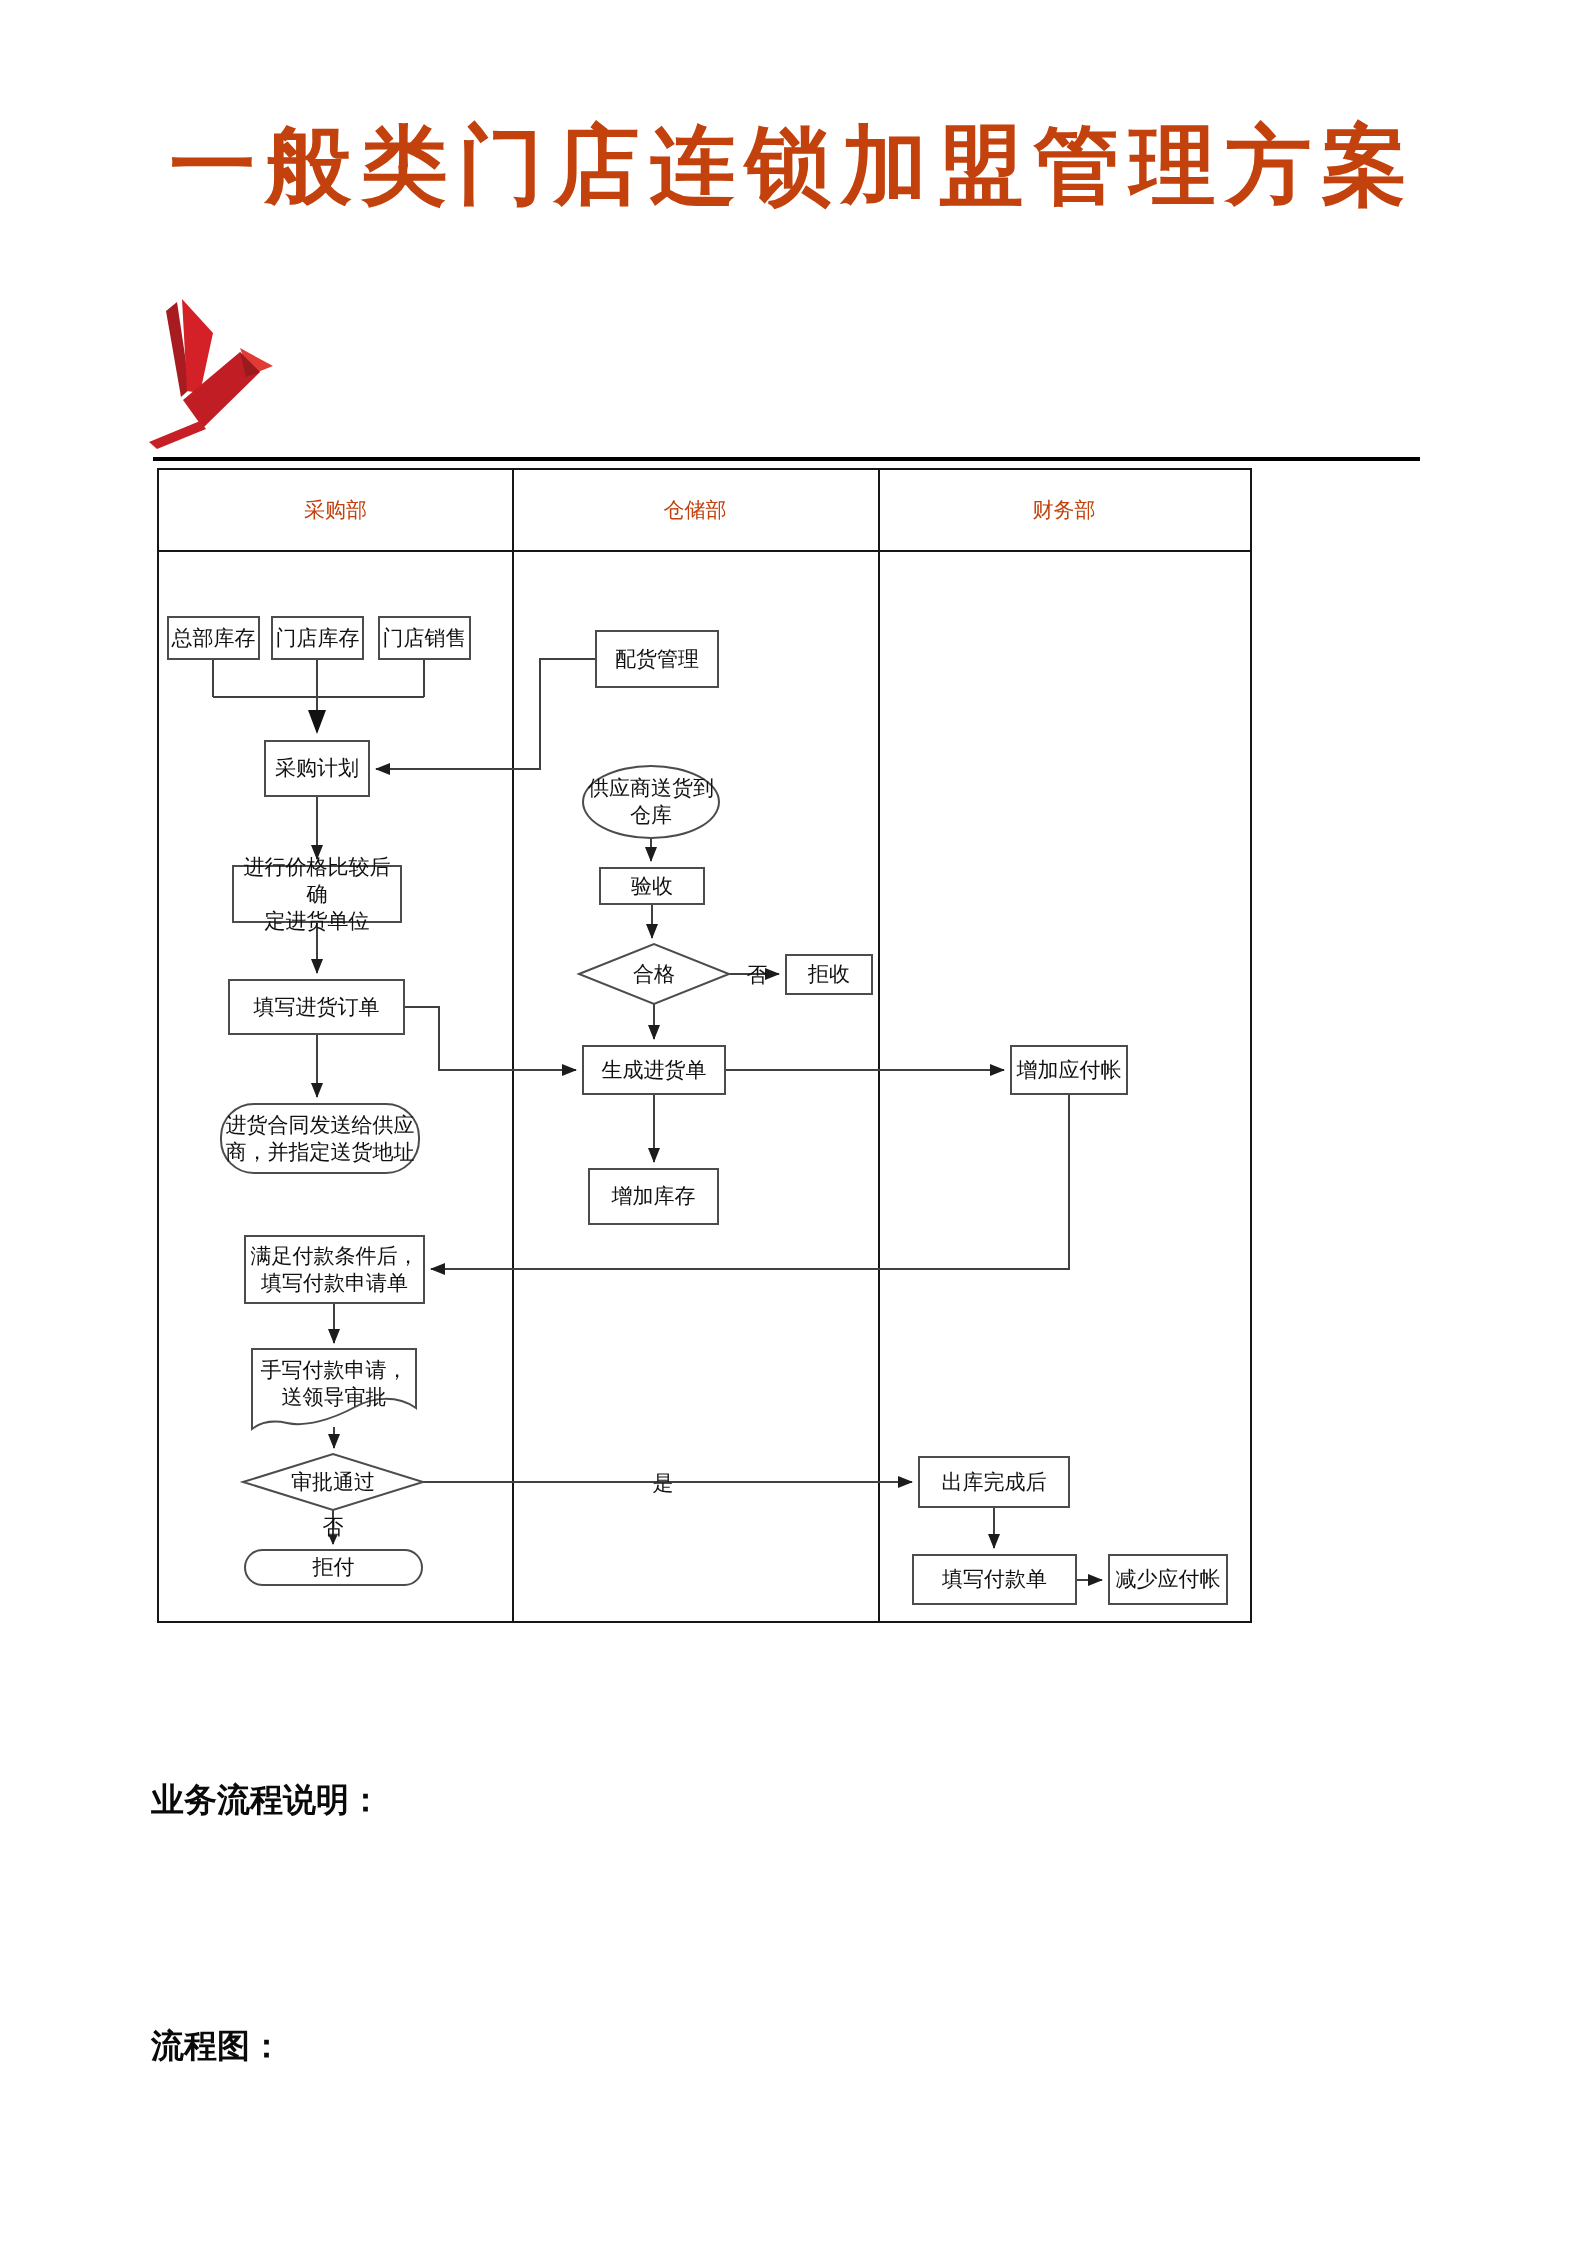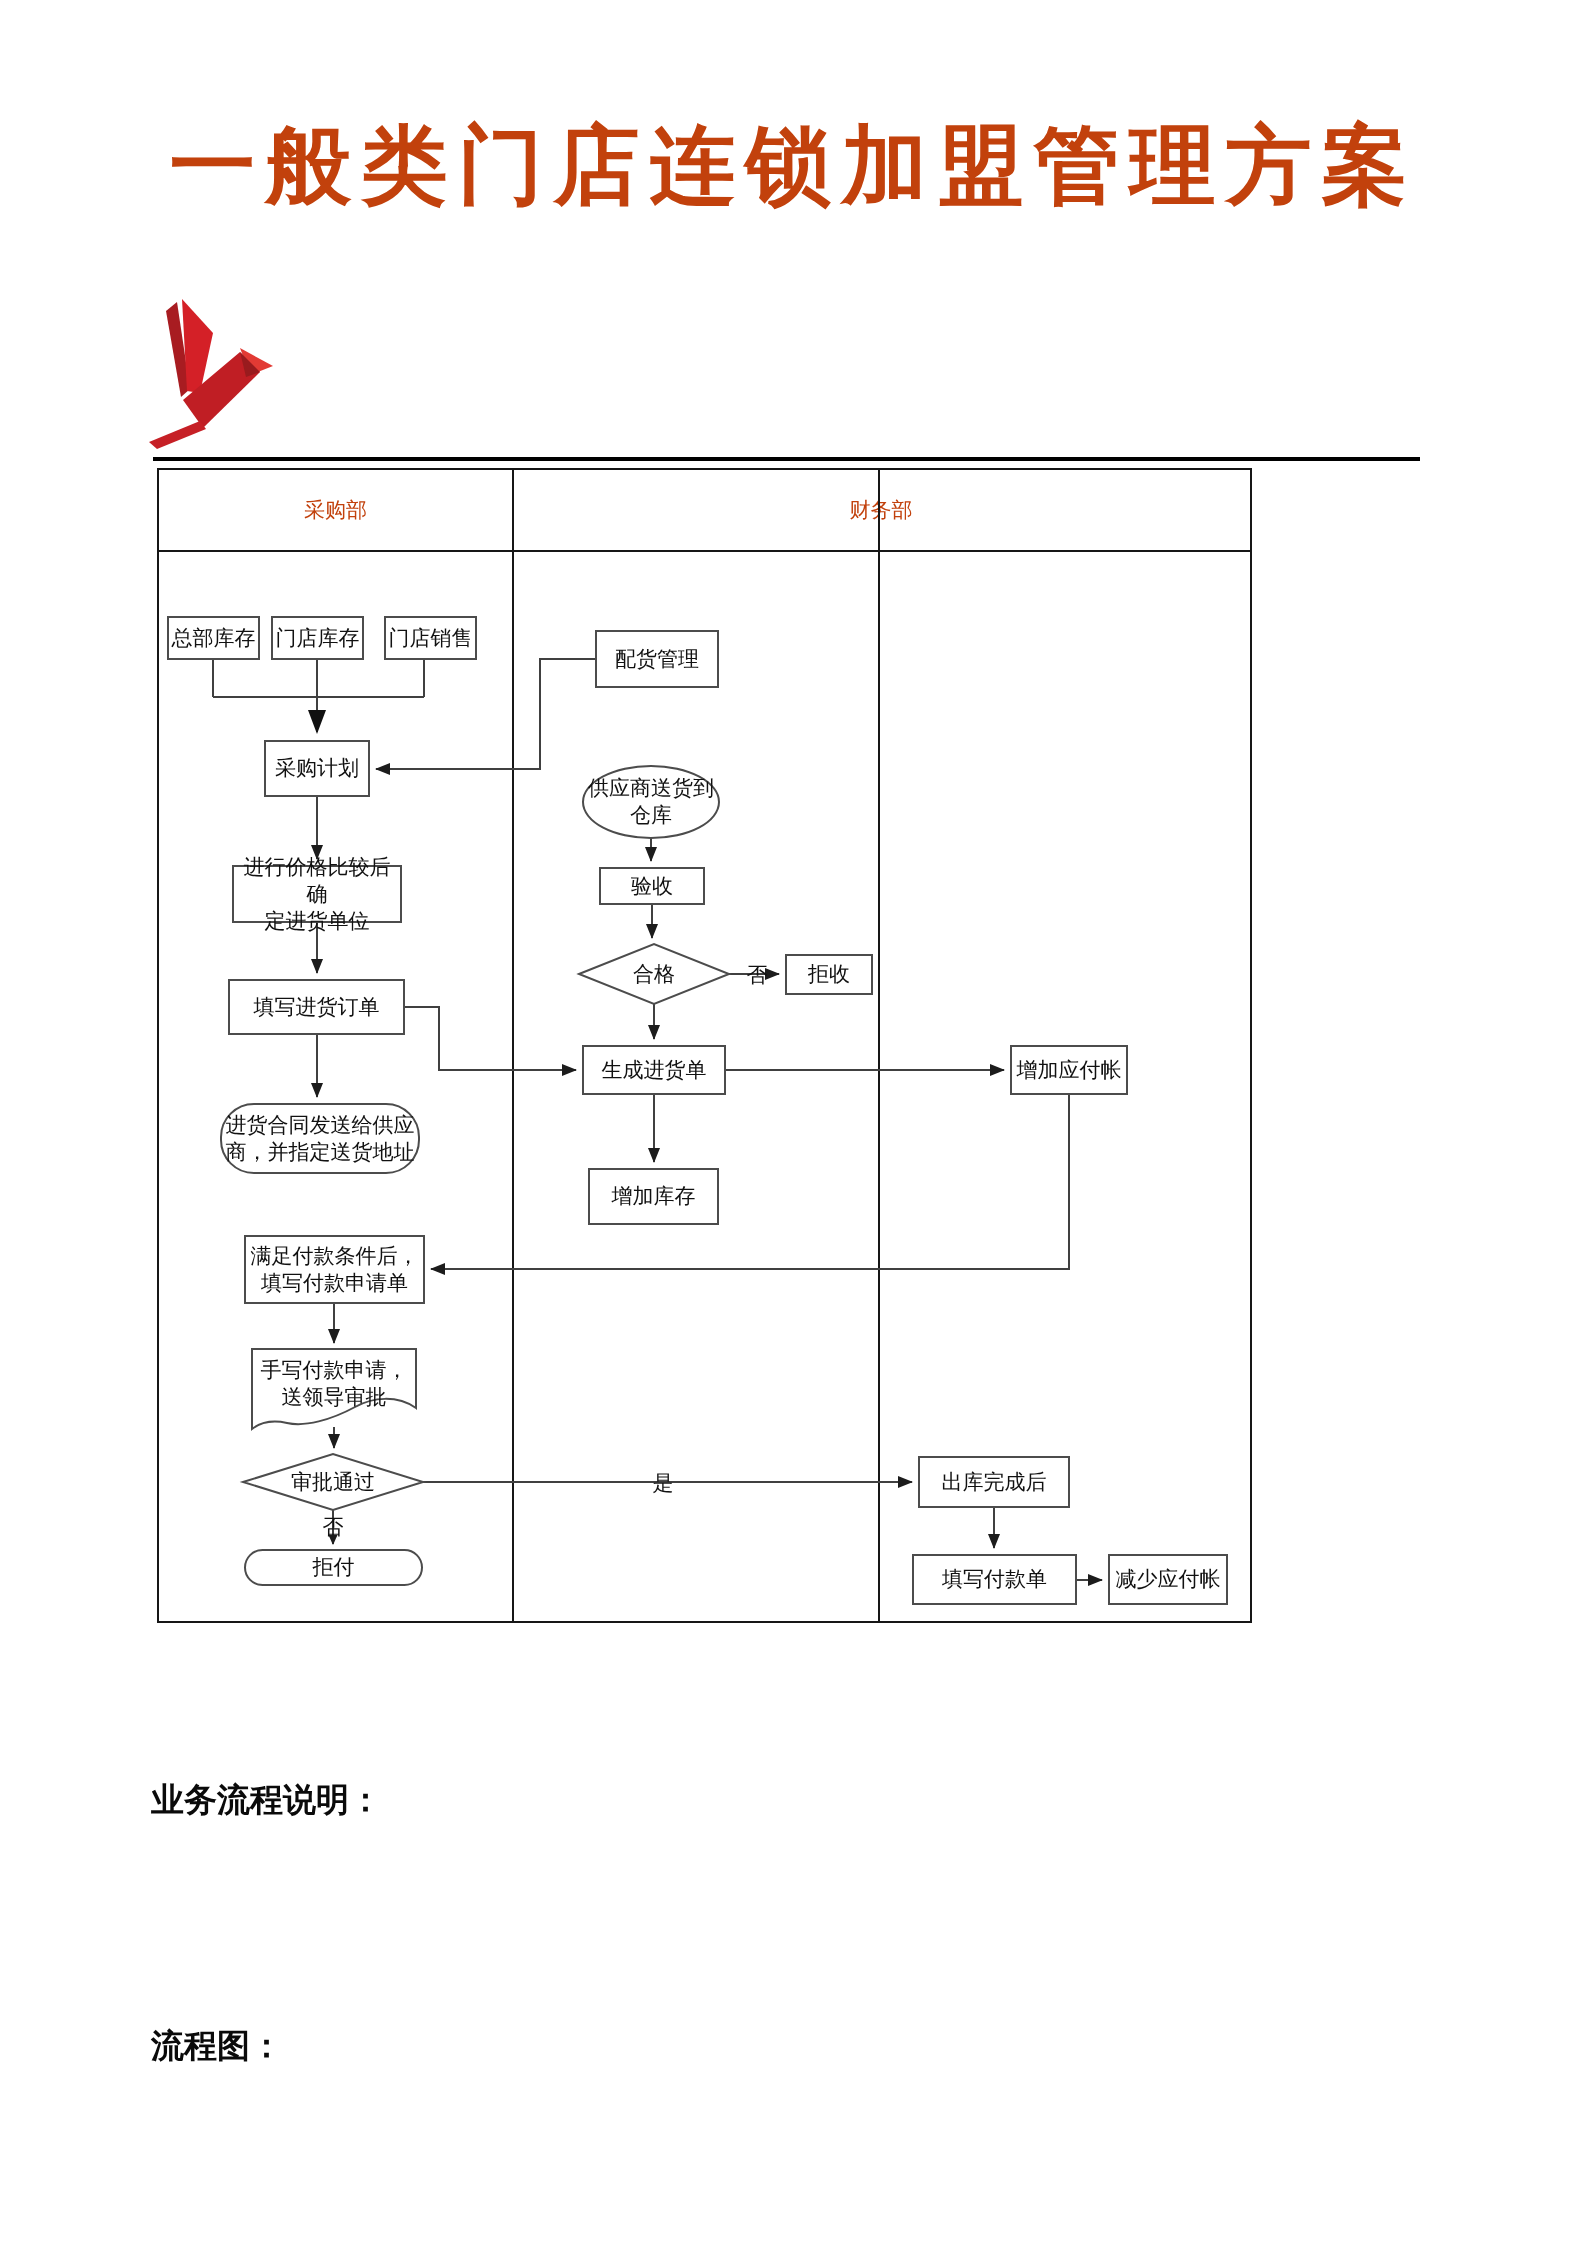--- a/index.html
+++ b/index.html
@@ -45,20 +45,21 @@
     <polygon points="97,59 117,79 103,84" fill="#991b1e"></polygon>
     <polygon points="57,128 63,136 14,156 6,149" fill="#c62026"></polygon>
   </svg>
 
   <div class="top-rule"></div>
 
   <div class="swimlane">
 
     <div class="lane-header">
       <div class="cell" style="width:353px">采购部</div>
+      <div class="cell" style="width:366px">仓储部</div>
       <div class="cell" style="flex:1">财务部</div>
     </div>
     <div class="hdiv"></div>
     <div class="vdiv" style="left:353px"></div>
     <div class="vdiv" style="left:719px"></div>
 
     <svg class="flow-svg" viewBox="0 0 1091 1151">
       <defs>
         <marker id="arr" markerUnits="userSpaceOnUse" markerWidth="16" markerHeight="12" refX="14" refY="6" orient="auto">
             <path d="M0,0 L15,6 L0,12 Z" fill="#1c1c1c"></path>
@@ -96,21 +97,21 @@
       </g>
       <g stroke="#4c4c4c" stroke-width="2" fill="#fff">
         <path d="M93,879 H257 V938 C238,925 214,927 196,937 C172,950 146,957 128,953 C114,950 102,952 93,959 Z"></path>
         <polygon points="420,504 495,474 570,504 495,534"></polygon>
         <polygon points="84,1012 174,984 264,1012 174,1040"></polygon>
       </g>
     </svg>
 
     <div class="node rect" style="left:8px;top:146px;width:93px;height:44px">总部库存</div>
     <div class="node rect" style="left:112px;top:146px;width:93px;height:44px">门店库存</div>
-    <div class="node rect" style="left:225px;top:146px;width:93px;height:44px">门店销售</div>
+    <div class="node rect" style="left:219px;top:146px;width:93px;height:44px">门店销售</div>
     <div class="node rect" style="left:105px;top:270px;width:106px;height:57px">采购计划</div>
     <div class="node rect" style="left:73px;top:395px;width:170px;height:58px">进行价格比较后确
 定进货单位</div>
     <div class="node rect" style="left:69px;top:509px;width:177px;height:56px">填写进货订单</div>
     <div class="node rect" style="left:61px;top:633px;width:200px;height:71px;border-radius:34px">进货合同发送给供应
 商，并指定送货地址</div>
     <div class="node rect" style="left:85px;top:765px;width:181px;height:69px">满足付款条件后，
 填写付款申请单</div>
     <div class="node naked" style="left:97px;top:886px;width:156px;height:56px">手写付款申请，
 送领导审批</div>

